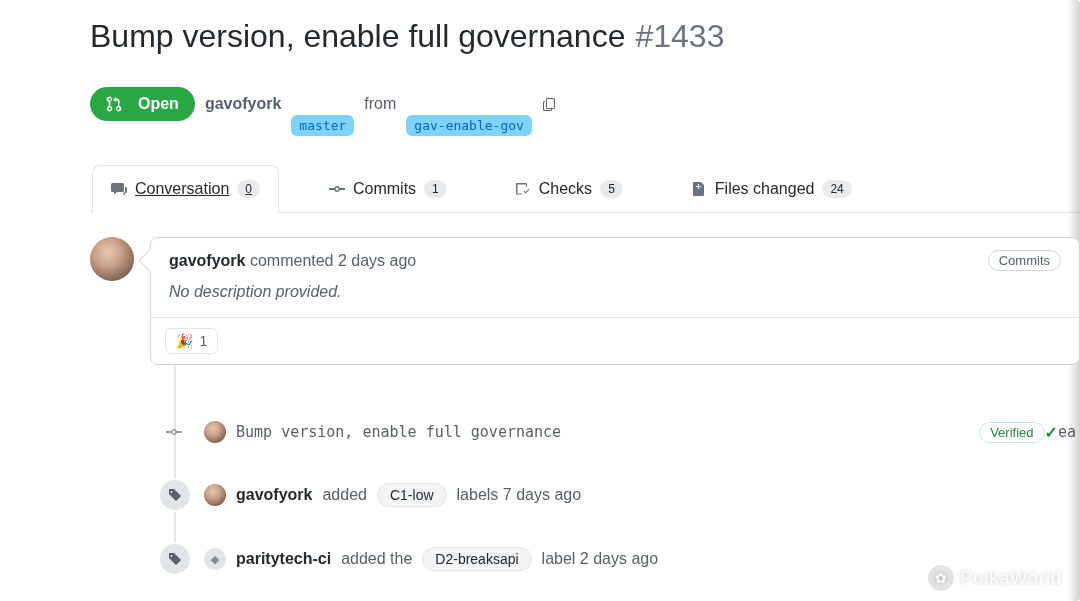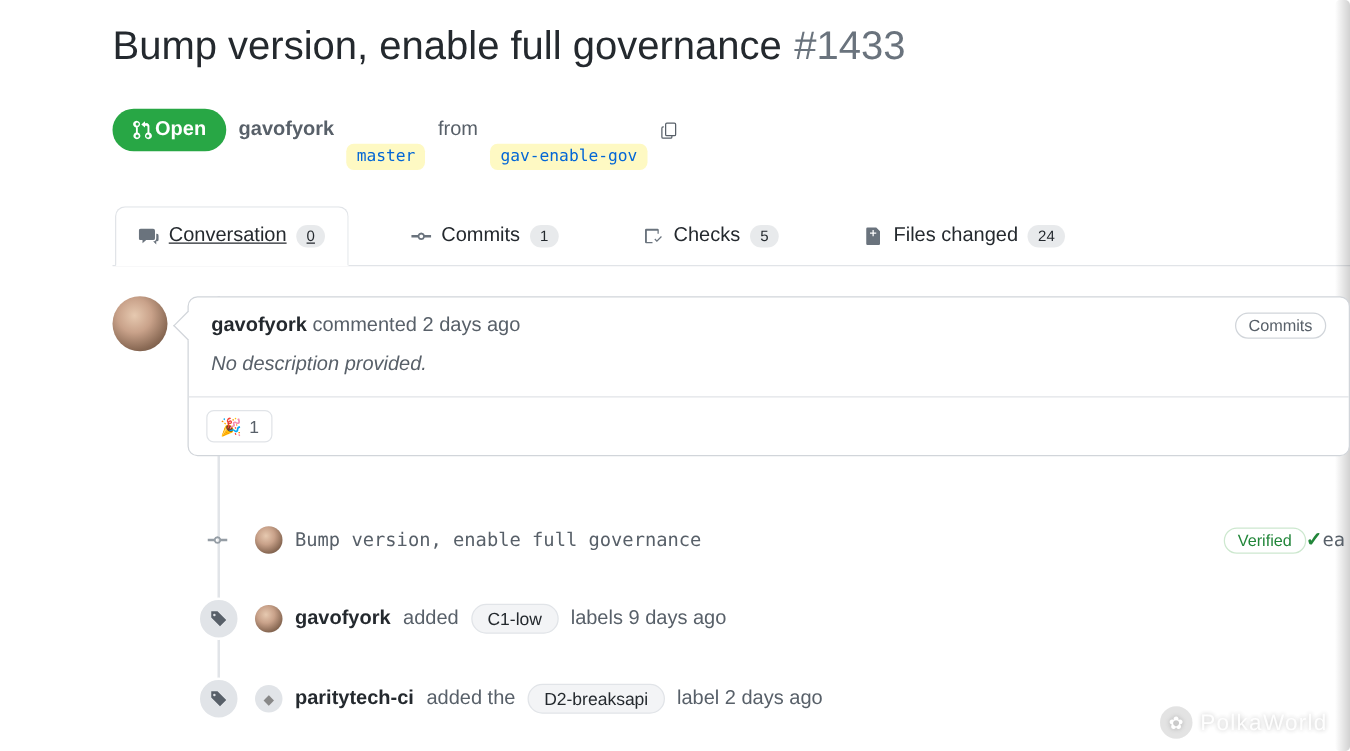--- a/index.html
+++ b/index.html
@@ -11,28 +11,28 @@
     height: 601px;
     overflow: hidden;
     position: relative;
   }
   .container { padding: 18px 0 0 90px; }
   .title-row { display: flex; align-items: baseline; gap: 10px; margin-bottom: 16px; }
   .pr-title { font-size: 32px; font-weight: 400; color: #24292e; }
   .pr-number { font-size: 32px; font-weight: 300; color: #6a737d; }
   .meta-row { display: flex; align-items: center; gap: 10px; margin-bottom: 28px; font-size: 16px; color: #586069; }
   .state-badge {
-    display: inline-flex; align-items: center; gap: 2px;
+    display: inline-flex; align-items: center; gap: 16px;
     background: #28a745; color: #fff; font-weight: 600;
     padding: 8px 16px; border-radius: 20px; font-size: 16px;
   }
   .state-badge svg { width: 16px; height: 16px; fill: #fff; }
   .author-link { color: #586069; font-weight: 600; }
   .branch {
-    background: #fef9c3; color: #0366d6; font-family: SFMono-Regular, Consolas, monospace;
+    background: #7dd3fc; color: #0366d6; font-family: SFMono-Regular, Consolas, monospace;
     font-size: 13px; padding: 3px 8px; border-radius: 6px; margin-top: 44px;
   }
   .copy-icon { width: 16px; height: 16px; color: #586069; cursor: pointer; }
 
   .tabs {
     display: flex; align-items: center; border-bottom: 1px solid #e1e4e8;
     gap: 32px; padding-left: 2px;
   }
   .tab {
     display: inline-flex; align-items: center; gap: 8px;
@@ -252,21 +252,21 @@
       <div class="timeline-badge">
         <svg viewBox="0 0 16 16">
             <path fill="currentColor" d="M2 2h5l7 7-5 5-7-7V2zm2.5 2a1 1 0 1 0 0 2 1 1 0 0 0 0-2z"></path>
           </svg>
       </div>
       <div class="timeline-content">
         <div class="avatar small"></div>
         <span class="strong">gavofyork</span>
         <span>added</span>
         <span class="label-pill label-light">C1-low</span>
-        <span>labels 9 days ago</span>
+        <span>labels 7 days ago</span>
       </div>
     </div>
 
     <div class="timeline-item">
       <div class="timeline-badge">
         <svg viewBox="0 0 16 16">
             <path fill="currentColor" d="M2 2h5l7 7-5 5-7-7V2zm2.5 2a1 1 0 1 0 0 2 1 1 0 0 0 0-2z"></path>
           </svg>
       </div>
       <div class="timeline-content">

